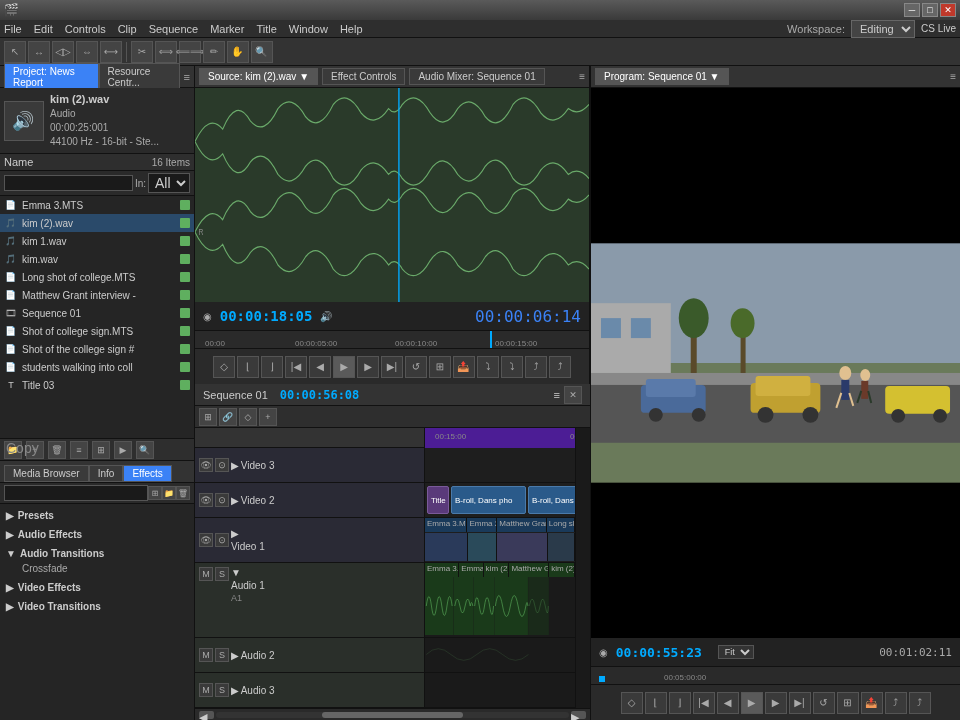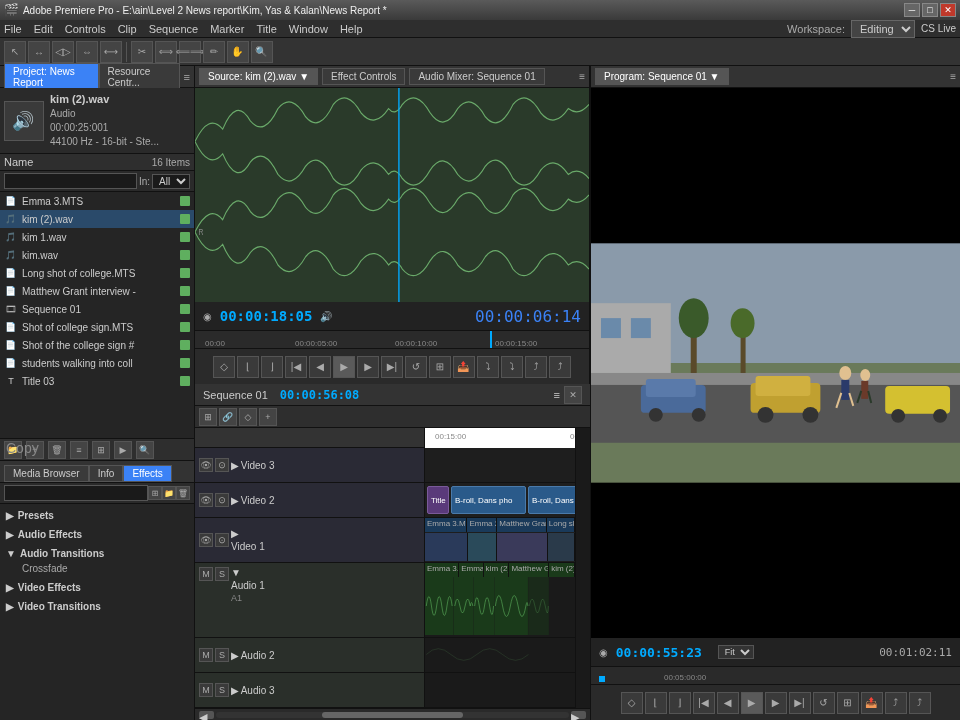--- a/index.html
+++ b/index.html
@@ -125,21 +125,21 @@
     ::-webkit-scrollbar { width: 8px; height: 8px; }
     ::-webkit-scrollbar-track { background: #1a1a1a; }
     ::-webkit-scrollbar-thumb { background: #555; border-radius: 2px; }
 
     
     .waveform-svg { width: 100%; height: 100%; }
 
     #copy-label { position: absolute; left: 2px; bottom: 2px; font-size: 9px; color: #aaa; }
 
     .track-header-area { height: 20px; background: #333; display: flex; align-items: center; padding: 0 8px; border-bottom: 1px solid #111; }
-    .track-ruler-area { height: 20px; background: #ffffff; position: relative; overflow: hidden; }
+    .track-ruler-area { height: 20px; background: #4c1d95; position: relative; overflow: hidden; }
     #tracks-container { display: flex; flex: 1; overflow: hidden; }
 
     .tracks-header-col { width: 230px; min-width: 230px; background: #2a2a2a; border-right: 1px solid #111; display: flex; flex-direction: column; }
     .tracks-body-col { flex: 1; background: #1e1e1e; position: relative; overflow: hidden; display: flex; flex-direction: column; }
 
     .track-h { height: 35px; display: flex; align-items: center; padding: 0 4px; gap: 2px; border-bottom: 1px solid #111; }
     .track-b { height: 35px; border-bottom: 1px solid #111; position: relative; }
 
     .audio-track-h { height: 60px; display: flex; align-items: flex-start; padding: 4px; gap: 2px; border-bottom: 1px solid #111; }
     .track-name-lbl { font-size: 10px; color: #ccc; }
@@ -149,21 +149,20 @@
 
     
     #right-scroll { width: 15px; background: #1a1a1a; border-left: 1px solid #111; }
   </style>
 </head>
 <body>
 
 <div id="title-bar">
   <div id="title-bar-left">
     <span style="font-size:12px;">🎬</span>
-    <span style="font-size:10px;">Adobe Premiere Pro - E:\ain\Level 2 News report\Kim, Yas &amp; Kalan\News Report *</span>
   </div>
   <div id="title-bar-right">
     <div class="win-btn">─</div>
     <div class="win-btn">□</div>
     <div class="win-btn close">✕</div>
   </div>
 </div>
 
 <div id="menu-bar">
   <span class="menu-item">File</span>
@@ -225,21 +224,21 @@
           </div>
         </div>
 
         <div id="file-list-header">
           <span>Name</span>
           <span id="file-count">16 Items</span>
         </div>
         <div id="search-bar">
           <input id="search-input" type="text" class="" style="width: 100px; background: rgb(26, 26, 26); border: 1px solid rgb(85, 85, 85); color: rgb(204, 204, 204); padding: 1px 4px; font-size: 10px; height: 16px;">
           <span id="in-label">In:</span>
-          <select id="in-dropdown" style="background:#1a1a1a;border:1px solid #555;color:#ccc;font-size:10px;padding:0 2px;">
+          <select id="in-dropdown" style="background:#1a1a1a;border:1px solid #555;color:#ccc;font-size:14px;padding:0 2px;">
             <option>All</option>
           </select>
         </div>
 
         <div id="file-list" style="max-height:200px;overflow-y:auto;">
           <div class="file-item">
             <span class="file-icon">📄</span>
             <span class="file-label">Emma 3.MTS</span>
             <div class="file-color" style="background:#5faf5f;"></div>
           </div>

